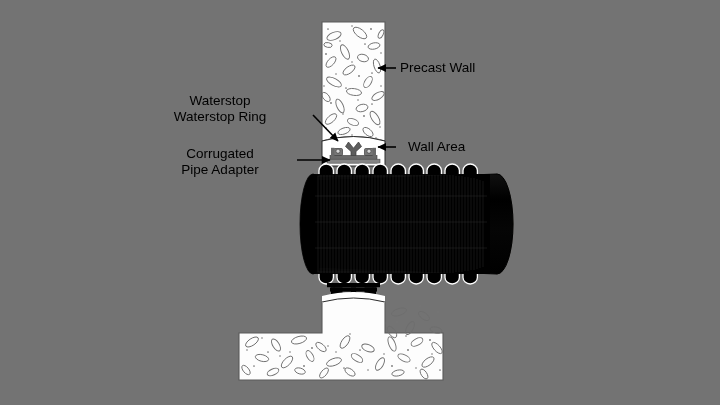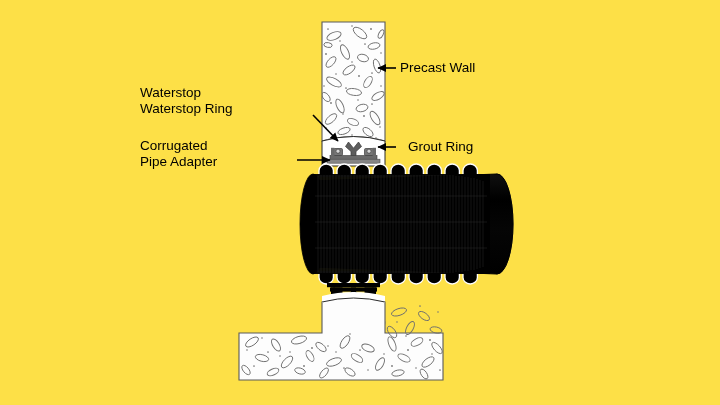--- a/index.html
+++ b/index.html
@@ -4,41 +4,41 @@
 <style>
   html, body {
     margin: 0;
     padding: 0;
     background: #ffffff;
   }
   #stage {
     position: relative;
     width: 720px;
     height: 405px;
-    background: #fde047;
+    background: #737373;
     overflow: hidden;
     font-family: "Liberation Sans", sans-serif;
   }
   #diagram-svg {
     position: absolute;
     left: 0;
     top: 0;
     width: 720px;
     height: 405px;
   }
   .lbl {
     position: absolute;
     font-family: "Liberation Sans", sans-serif;
     font-size: 13.5px;
     color: #000000;
     white-space: nowrap;
     line-height: 16px;
     letter-spacing: 0px;
   }
-  .lbl-right { text-align: left; }
+  .lbl-right { text-align: center; margin-top: 8px; }
   .lbl-left  { text-align: left; }
 </style>
 </head>
 <body>
 
 <div id="stage">
 
   <svg id="diagram-svg" viewBox="0 0 720 405">
     <defs>
       <linearGradient id="capGrad" x1="0" y1="0" x2="1" y2="0">
@@ -342,15 +342,15 @@
   </svg>
 
   <div class="lbl lbl-left" style="left:400px; top:60px;">Precast Wall</div>
 
   <div class="lbl lbl-right" style="left:140px; top:85px; width:160px;">Waterstop</div>
   <div class="lbl lbl-right" style="left:140px; top:101px; width:160px;">Waterstop Ring</div>
 
   <div class="lbl lbl-right" style="left:140px; top:138px; width:160px;">Corrugated</div>
   <div class="lbl lbl-right" style="left:140px; top:154px; width:160px;">Pipe Adapter</div>
 
-  <div class="lbl lbl-left" style="left:408px; top:139px;">Grout Ring</div>
+  <div class="lbl lbl-left" style="left:408px; top:139px;">Wall Area</div>
 
 </div>
 
 </body></html>

